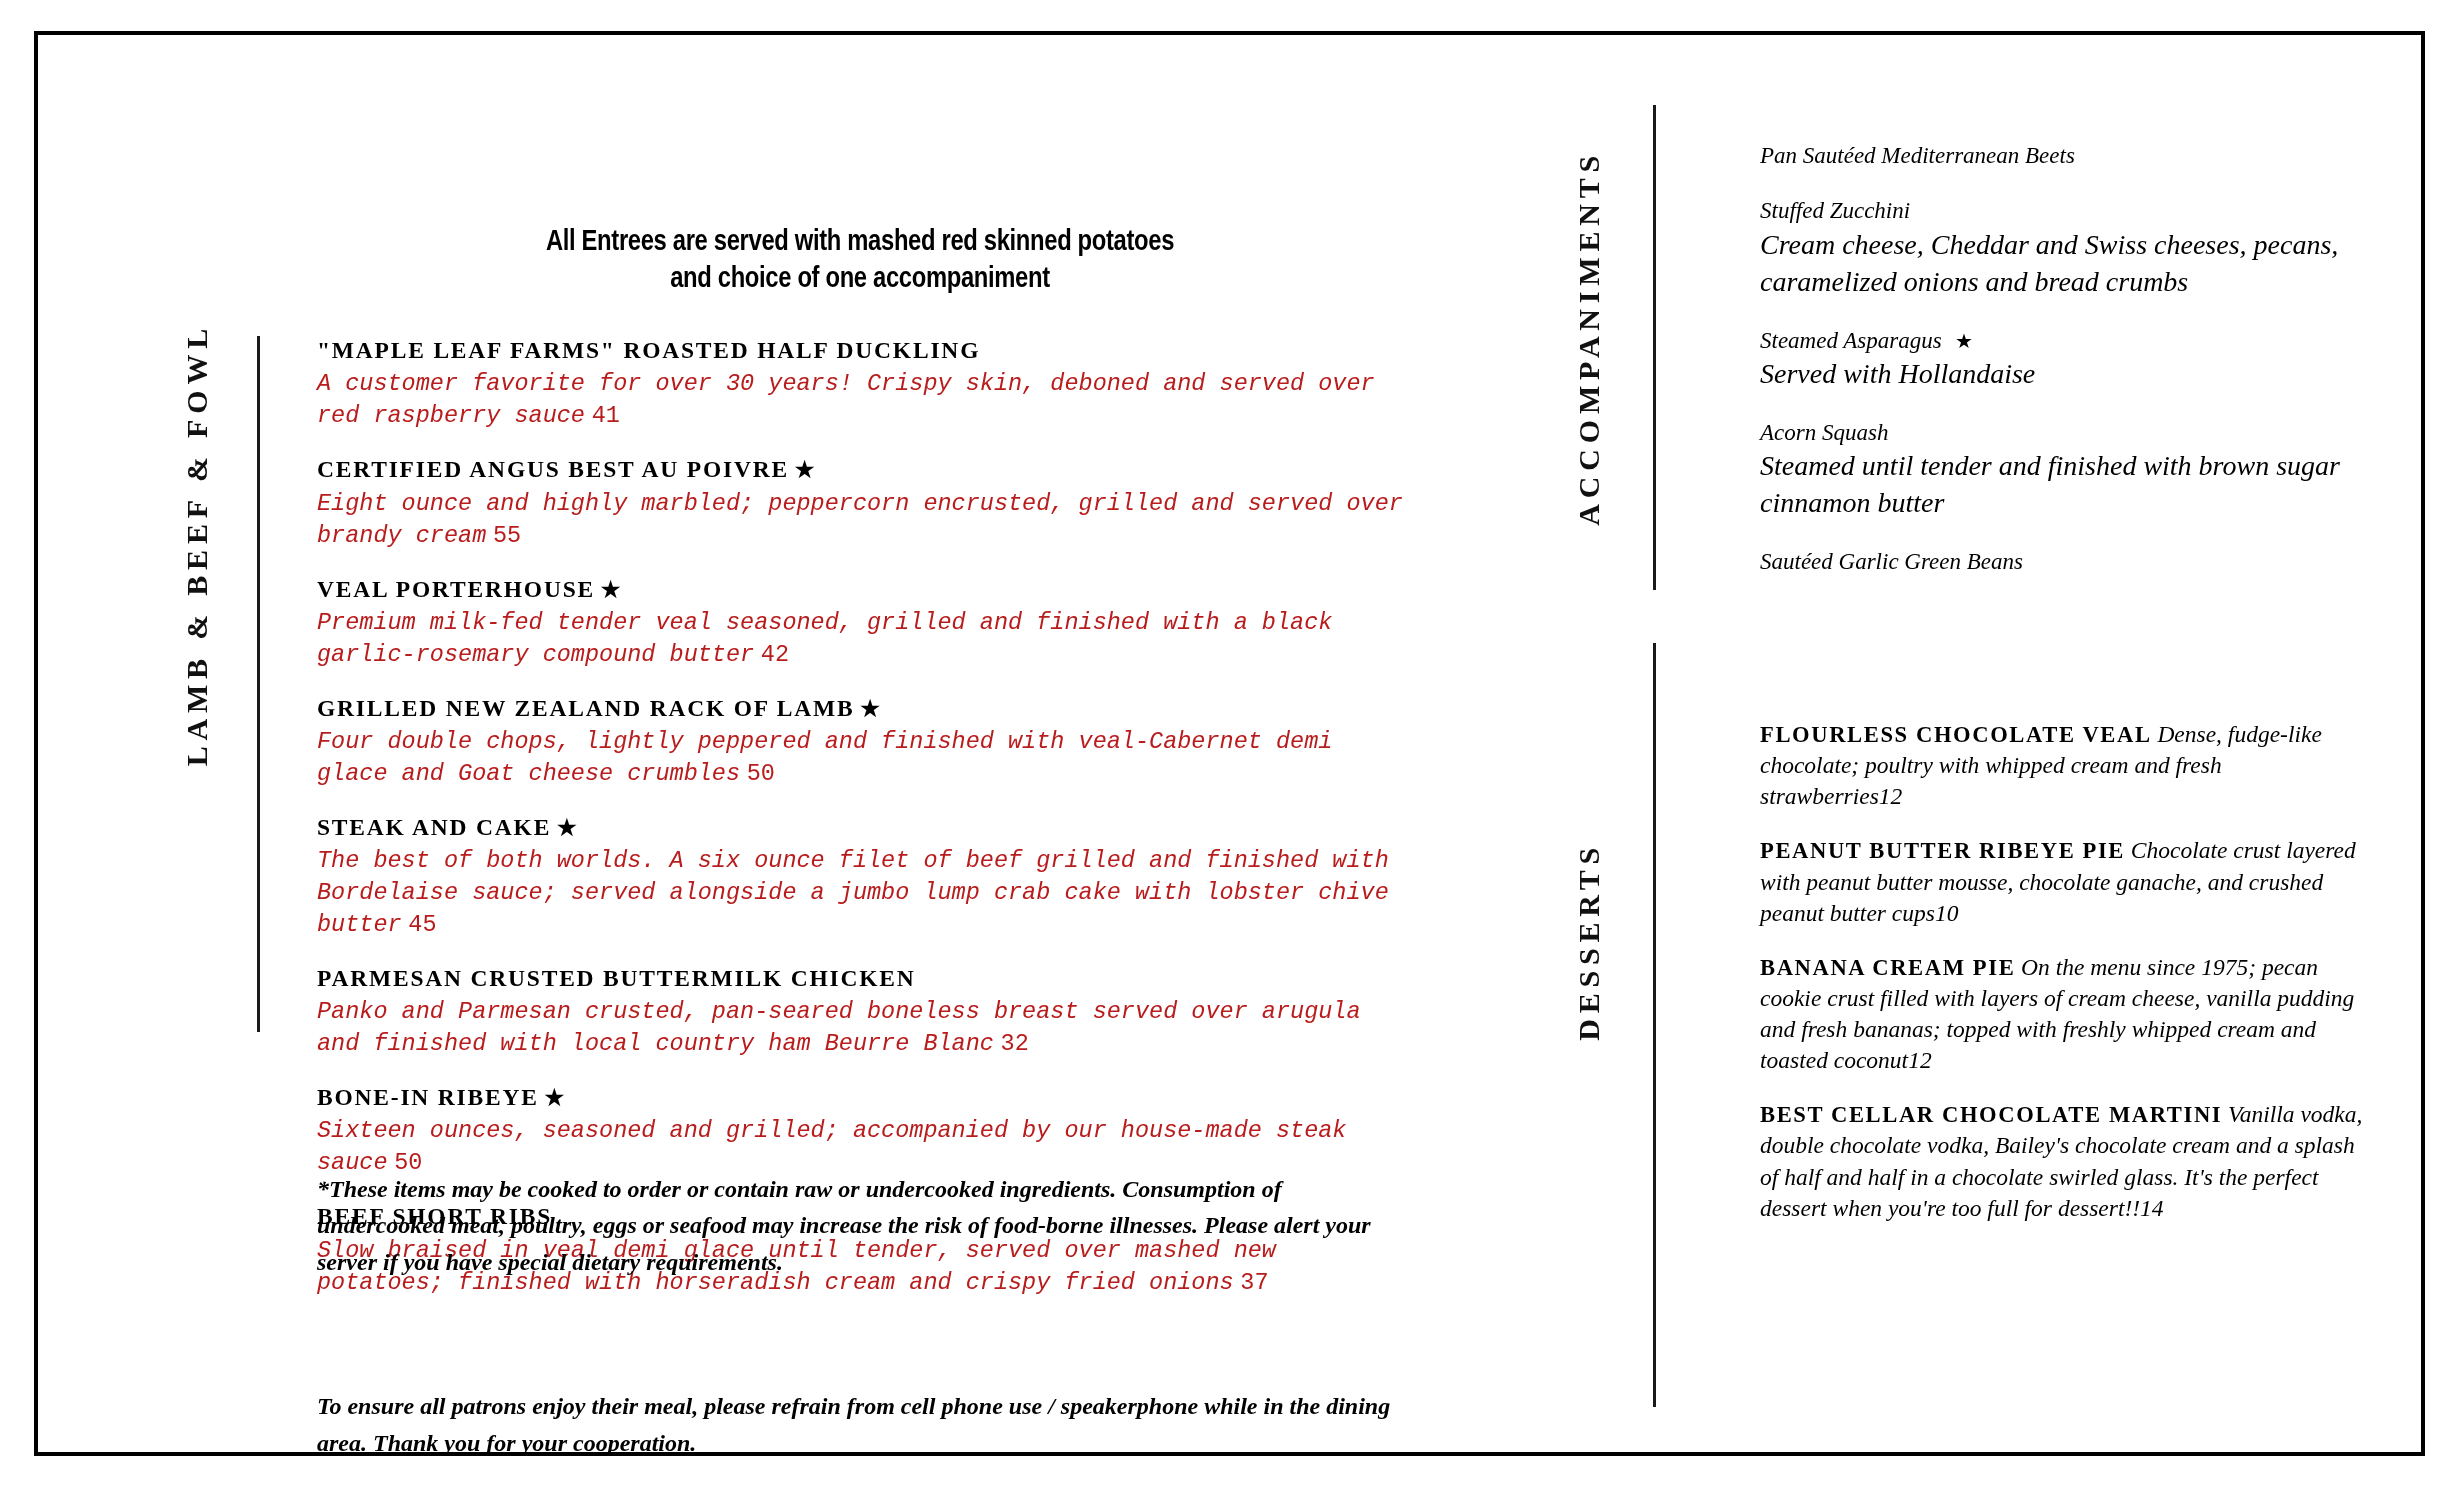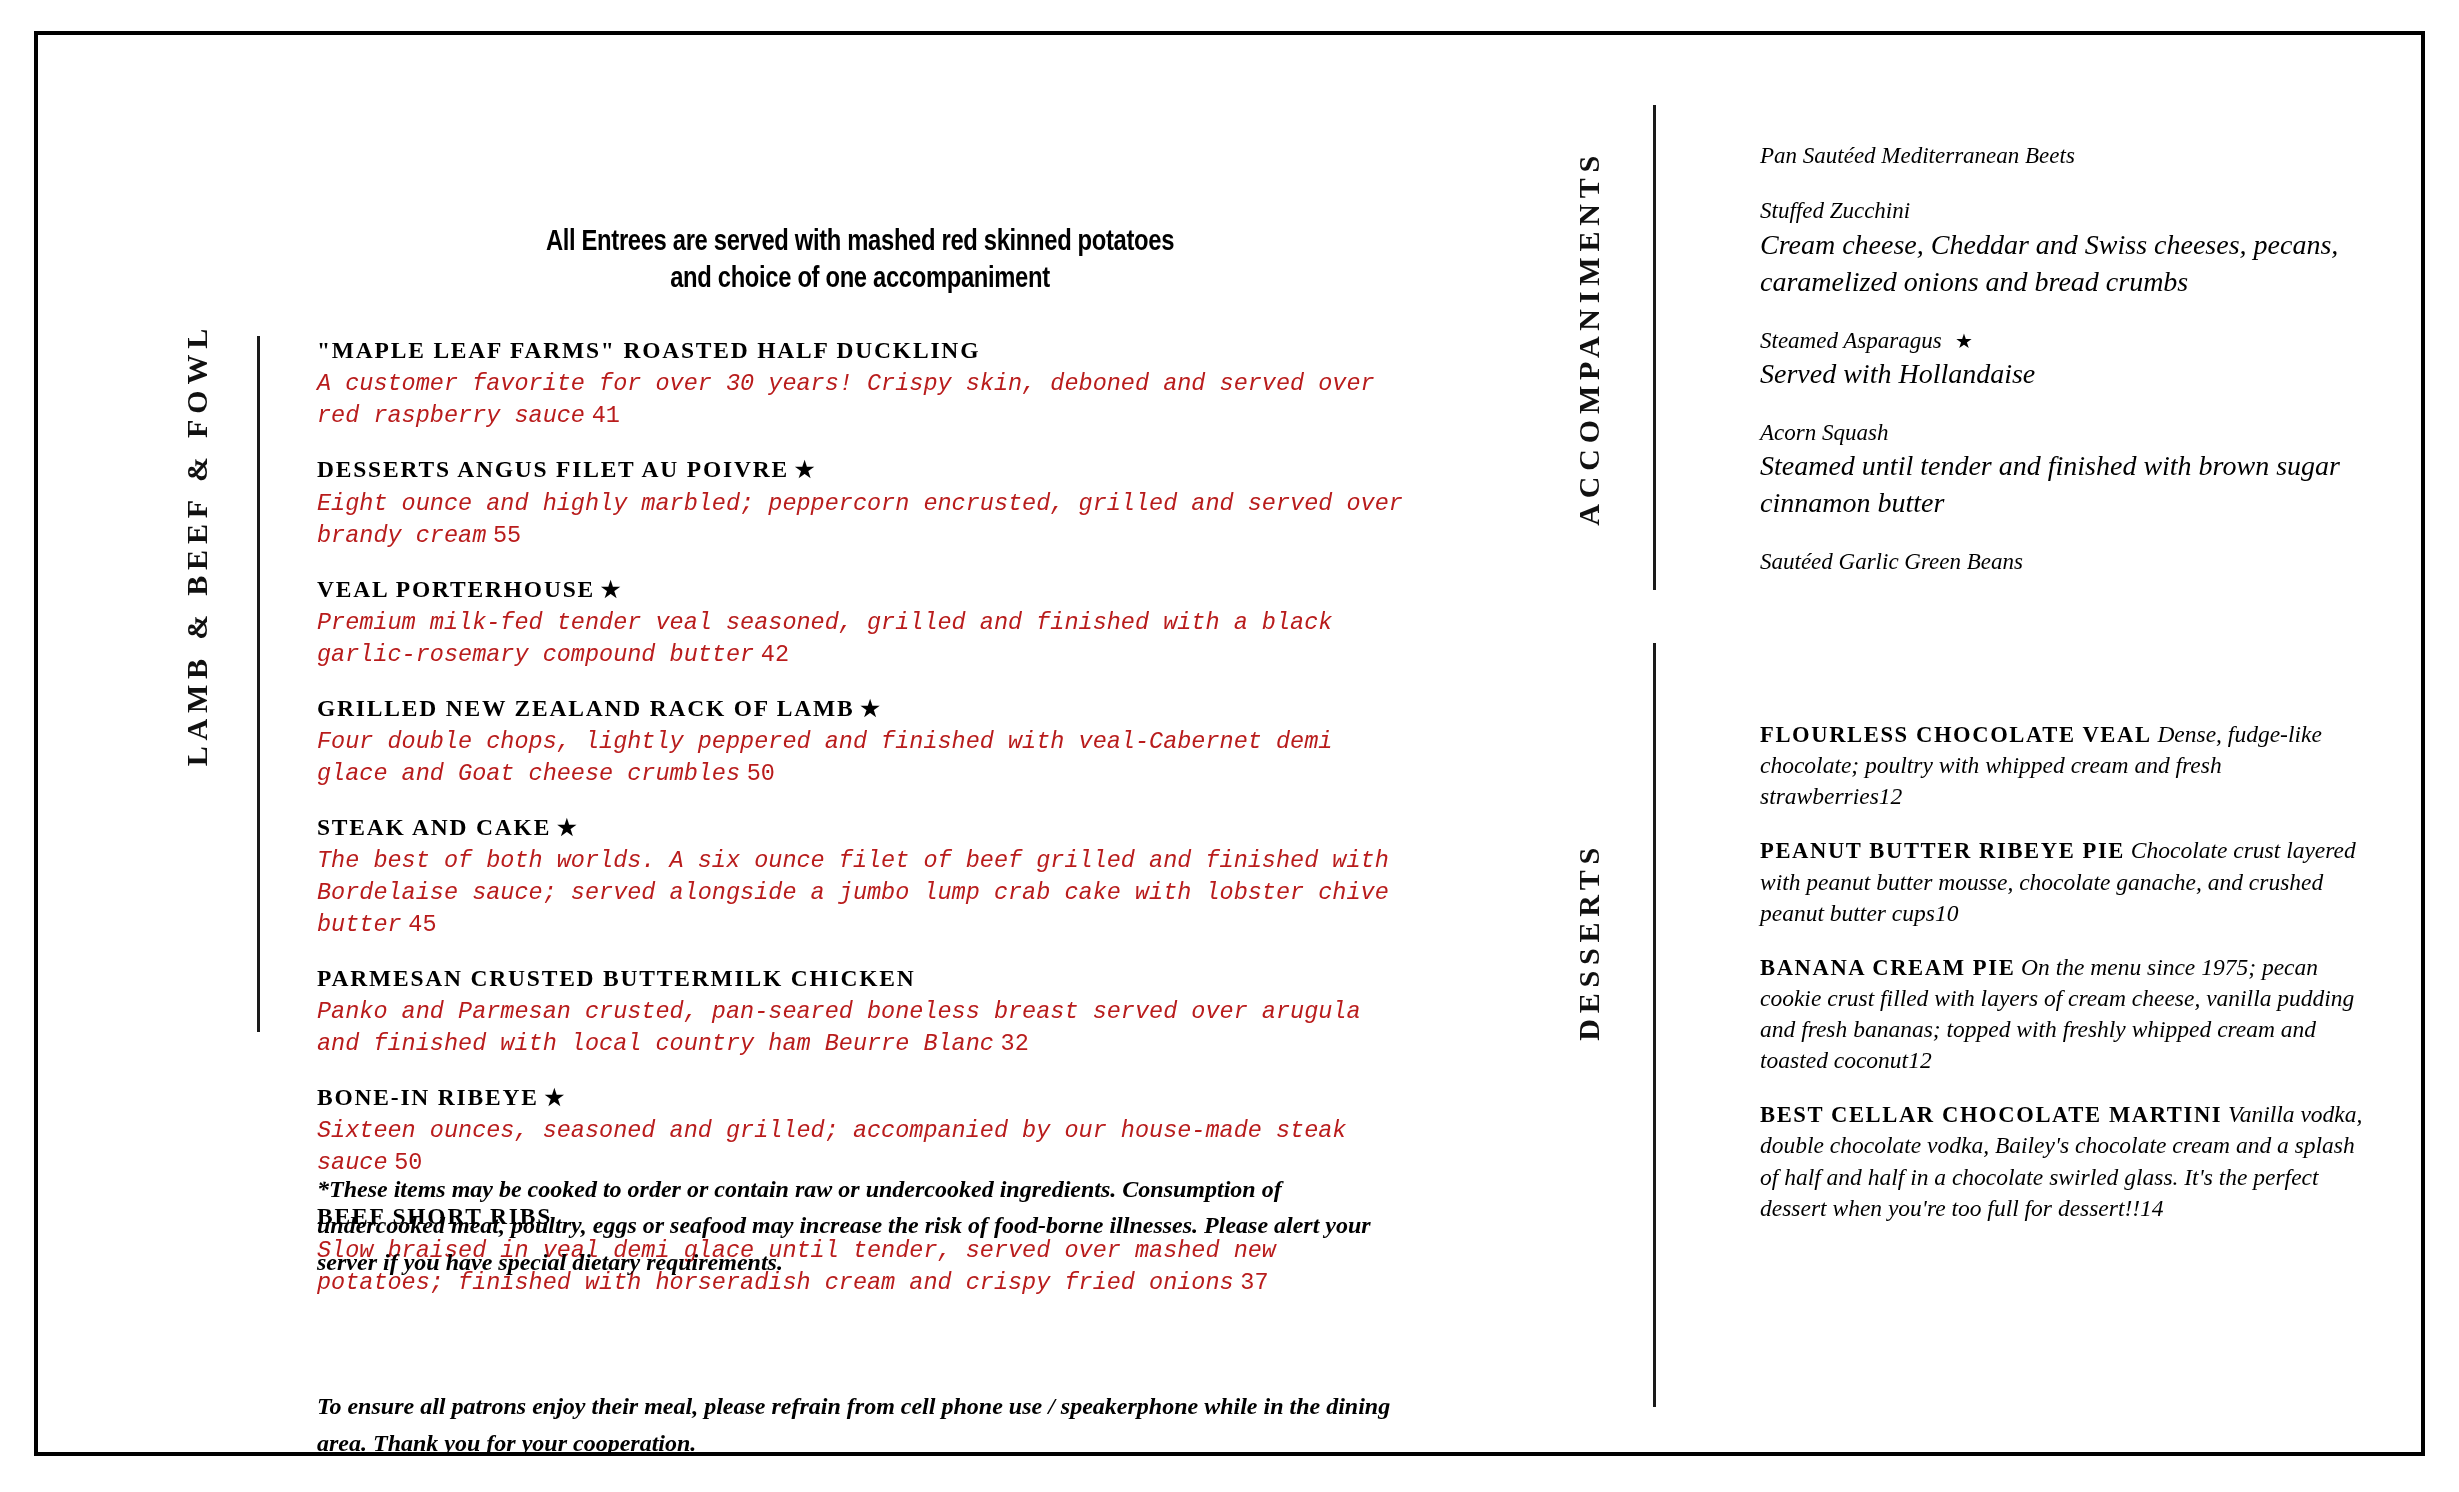--- a/index.html
+++ b/index.html
@@ -200,21 +200,21 @@
       <span class="hline">All Entrees are served with mashed red skinned potatoes</span>
       <span class="hline">and choice of one accompaniment</span>
     </div>
 
     <div class="dish">
       <div class="dish-name"><span>"MAPLE LEAF FARMS" ROASTED HALF DUCKLING</span><span class="star"></span></div>
       <div class="dish-desc"><span>A customer favorite for over 30 years! Crispy skin, deboned and served over red raspberry sauce</span><span class="price">41</span></div>
     </div>
 
     <div class="dish">
-      <div class="dish-name"><span>DESSERTS ANGUS FILET AU POIVRE</span><span class="star">★</span></div>
+      <div class="dish-name"><span>CERTIFIED ANGUS BEST AU POIVRE</span><span class="star">★</span></div>
       <div class="dish-desc"><span>Eight ounce and highly marbled; peppercorn encrusted, grilled and served over brandy cream</span><span class="price">55</span></div>
     </div>
 
     <div class="dish">
       <div class="dish-name"><span>VEAL PORTERHOUSE</span><span class="star">★</span></div>
       <div class="dish-desc"><span>Premium milk-fed tender veal seasoned, grilled and finished with a black garlic-rosemary compound butter</span><span class="price">42</span></div>
     </div>
 
     <div class="dish">
       <div class="dish-name"><span>GRILLED NEW ZEALAND RACK OF LAMB</span><span class="star">★</span></div>

